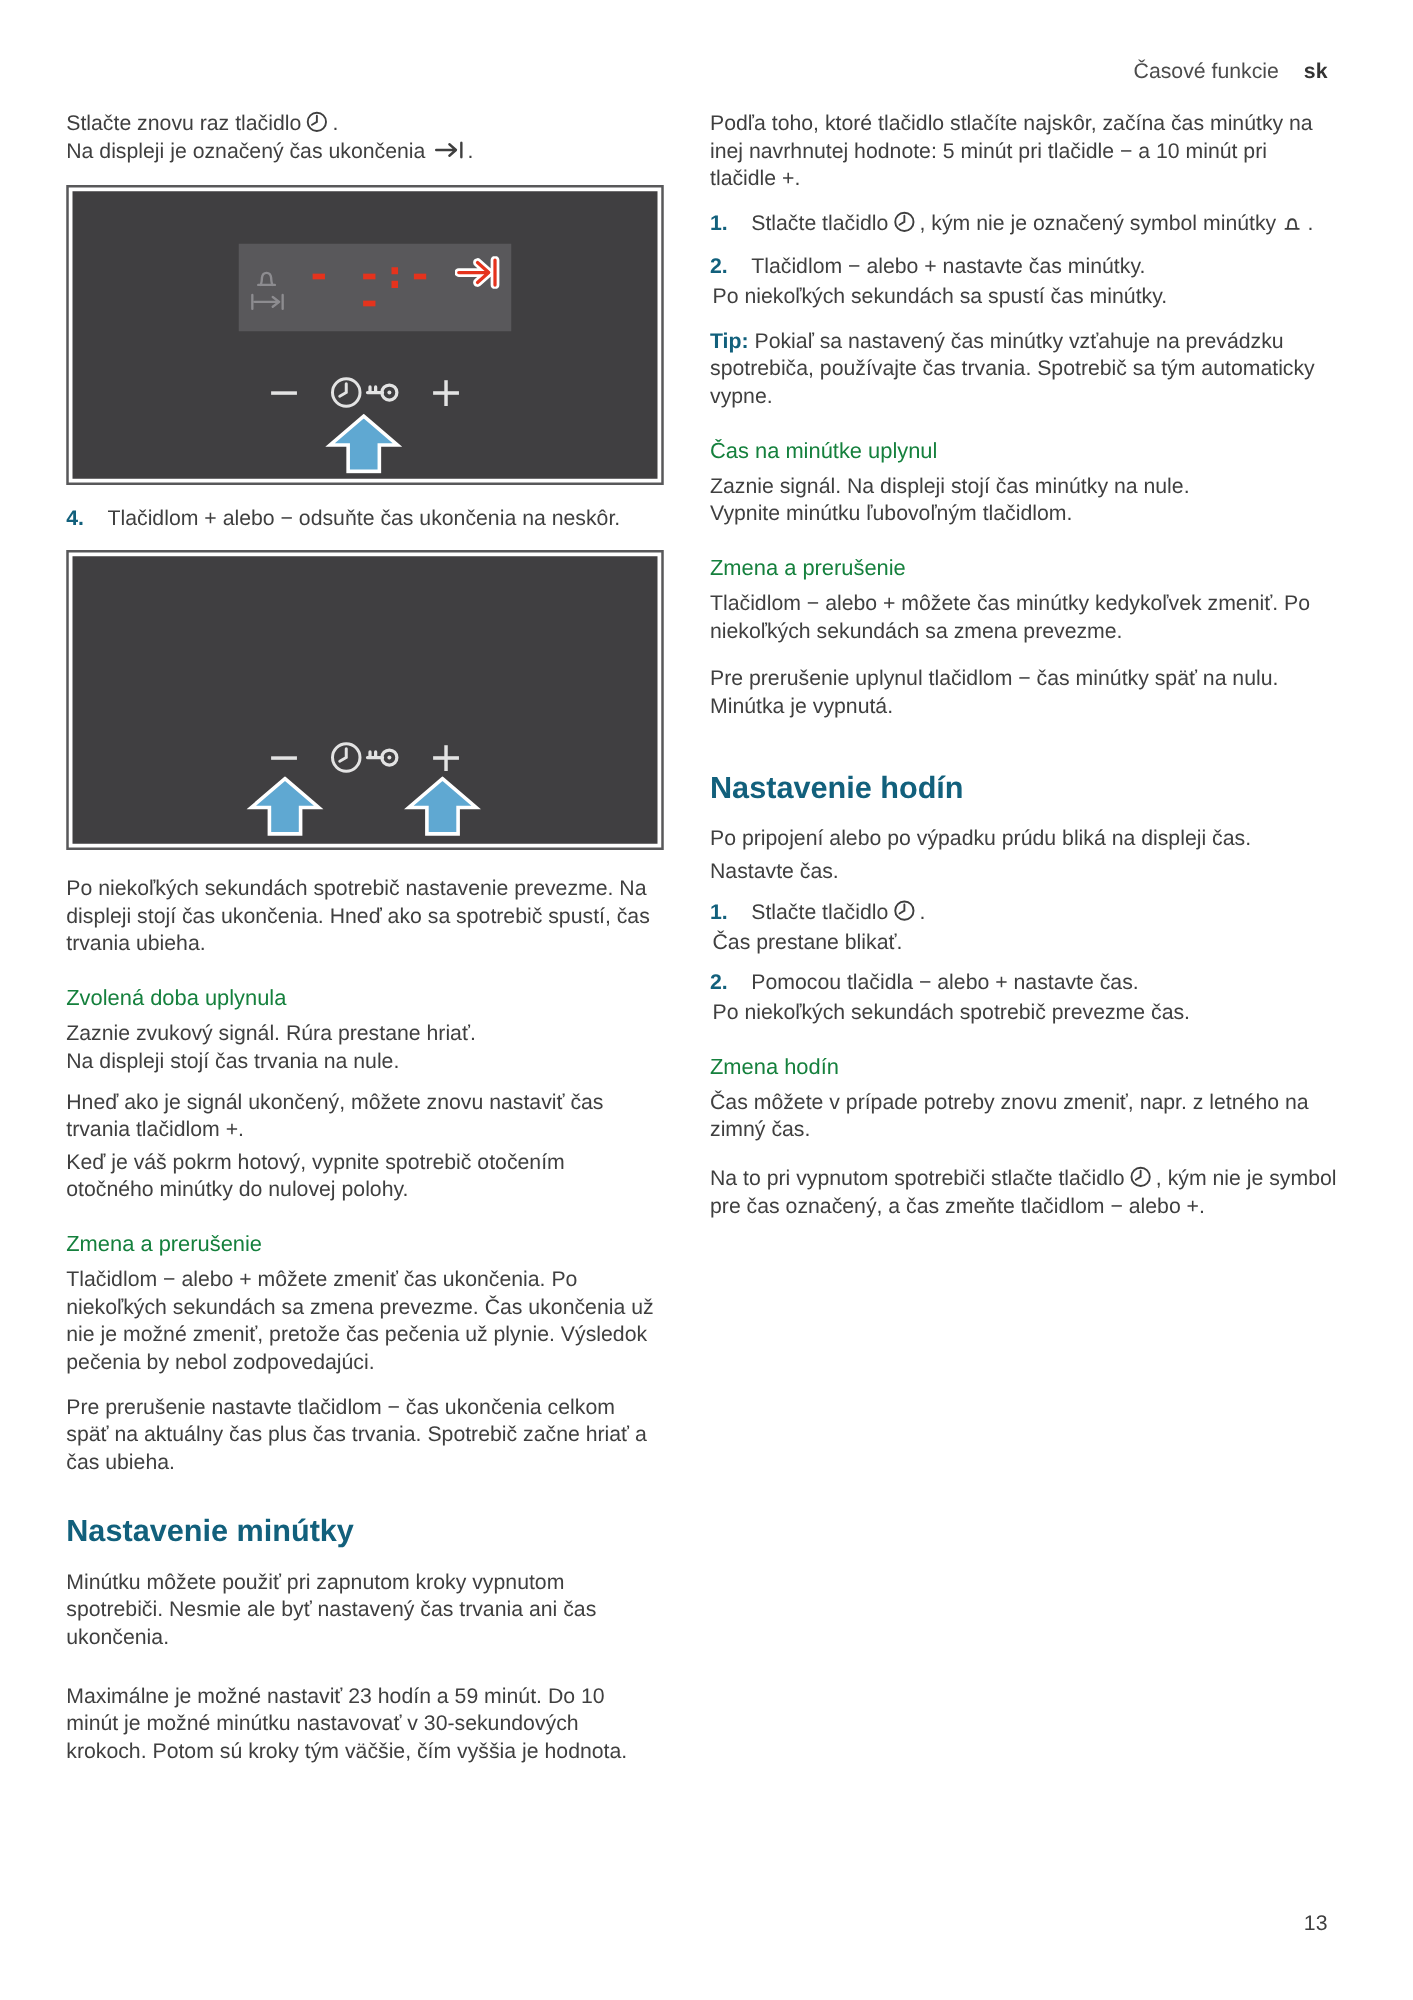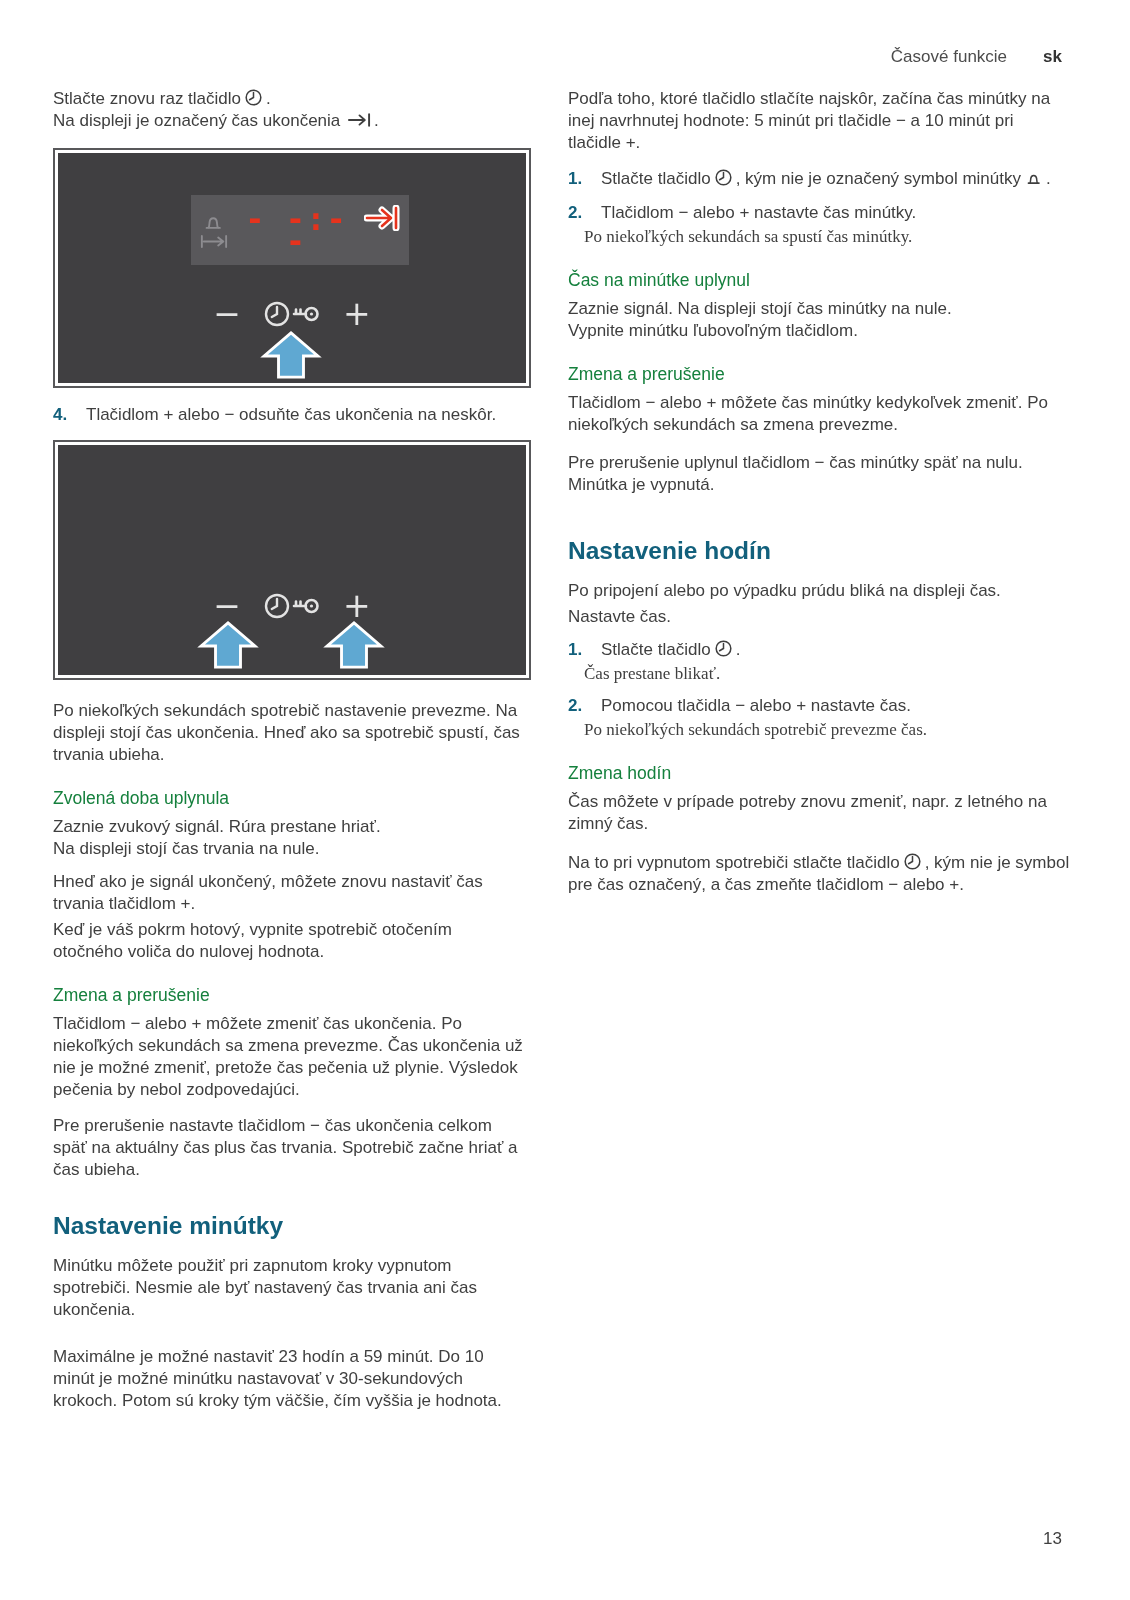--- a/index.html
+++ b/index.html
@@ -4,37 +4,37 @@
 <style>
   * { box-sizing: border-box; }
   html,body { margin:0; padding:0; }
   body {
     width:1130px; height:1600px; background:#ffffff;
     font-family:"Liberation Sans", sans-serif;
     color:#3f3f3f; font-size:17px; line-height:22px;
     position:relative; overflow:hidden;
   }
   .hdr { position:absolute; top:46px; right:68px; font-size:17px; color:#4c4c4c; }
-  .hdr .lang { font-weight:bold; color:#333333; margin-left:36px; }
+  .hdr .lang { font-weight:bold; color:#333333; margin-left:20px; }
   .pgnum { position:absolute; top:1528px; right:68px; font-size:17px; color:#3f3f3f; }
 
   .colL { position:absolute; left:53px;  top:88px; width:470px; }
   .colR { position:absolute; left:568px; top:88px; width:502px; }
 
   p { margin:0 0 11px; }
   .tight { margin-bottom:4px; }
   h2 { font-size:24.5px; line-height:30px; color:#12607c; margin:30px 0 14px; font-weight:bold; }
   h3 { font-size:17.5px; line-height:22px; color:#15803d; margin:21px 0 7px; font-weight:normal; }
   .tiplbl { color:#12607c; font-weight:bold; }
 
   .step { display:flex; margin:0 0 2px; }
   .step .num { flex:0 0 33px; color:#12607c; font-weight:bold; }
   .step .body { flex:1; }
   .mb12 { margin-bottom:12px !important; }
-  .after { margin:0 16px 14px;font-family:Liberation Serif, serif; }
+  .after { margin:0 2px 14px; }
 
   
   .inl-ic { display:inline-block; vertical-align:-3px; margin:0 3px; color:#3f3f3f; line-height:0; }
   .inl-ic svg { display:block; }
 
   
   .panel { width:478px; border:2px solid #58585a; background:#ffffff; padding:3px; margin:16px 0 16px; }
   .panel-inner { position:relative; background:#403f41; height:230px; }
   .display { position:absolute; left:133px; top:42px; width:218px; height:70px;
              background:#59585b; display:flex; align-items:center; padding:0 9px; }
@@ -159,21 +159,21 @@
   </div>
 
   <p style="margin-top:20px">Po niekoľkých sekundách spotrebič nastavenie prevezme. Na displeji stojí čas ukončenia. Hneď ako sa spotrebič spustí, čas trvania ubieha.</p>
 
   <h3>Zvolená doba uplynula</h3>
   <p>
     <span>Zaznie zvukový signál. Rúra prestane hriať.</span><br>
     <span>Na displeji stojí čas trvania na nule.</span>
   </p>
   <p class="tight">Hneď ako je signál ukončený, môžete znovu nastaviť čas trvania tlačidlom +.</p>
-  <p>Keď je váš pokrm hotový, vypnite spotrebič otočením otočného voliča do nulovej hodnota.</p>
+  <p>Keď je váš pokrm hotový, vypnite spotrebič otočením otočného minútky do nulovej polohy.</p>
 
   <h3>Zmena a prerušenie</h3>
   <p>Tlačidlom  − alebo + môžete zmeniť čas ukončenia. Po niekoľkých sekundách sa zmena prevezme. Čas ukončenia už nie je možné zmeniť, pretože čas pečenia už plynie. Výsledok pečenia by nebol zodpovedajúci.</p>
   <p style="margin-top:14px">Pre prerušenie nastavte tlačidlom − čas ukončenia celkom späť na aktuálny čas plus čas trvania. Spotrebič začne hriať a čas ubieha.</p>
 
   <h2>Nastavenie minútky</h2>
   <p>Minútku môžete použiť pri zapnutom kroky vypnutom spotrebiči. Nesmie ale byť nastavený čas trvania ani čas ukončenia.</p>
   <p style="margin-top:25px">Maximálne je možné nastaviť 23 hodín a 59 minút. Do 10 minút je možné minútku nastavovať v 30-sekundových krokoch. Potom sú kroky tým väčšie, čím vyššia je hodnota.</p>
 
 </div>
@@ -190,20 +190,23 @@
             <use href="#ic-bell"></use>
           </svg></span><span>.</span></span>
   </div>
 
   <div class="step">
     <span class="num">2.</span>
     <span class="body">Tlačidlom − alebo + nastavte čas minútky.</span>
   </div>
   <p class="after">Po niekoľkých sekundách sa spustí čas minútky.</p>
 
+  <p style="margin-bottom:20px">
+    <span class="tiplbl">Tip:</span><span> Pokiaľ sa nastavený čas minútky vzťahuje na prevádzku spotrebiča, používajte čas trvania. Spotrebič sa tým automaticky vypne.</span>
+  </p>
 
   <h3>Čas na minútke uplynul</h3>
   <p>
     <span>Zaznie signál. Na displeji stojí čas minútky na nule.</span><br>
     <span>Vypnite minútku ľubovoľným tlačidlom.</span>
   </p>
 
   <h3>Zmena a prerušenie</h3>
   <p>Tlačidlom − alebo + môžete čas minútky kedykoľvek zmeniť. Po niekoľkých sekundách sa zmena prevezme.</p>
   <p style="margin-top:16px">Pre prerušenie uplynul tlačidlom − čas minútky späť na nulu. Minútka je vypnutá.</p>

